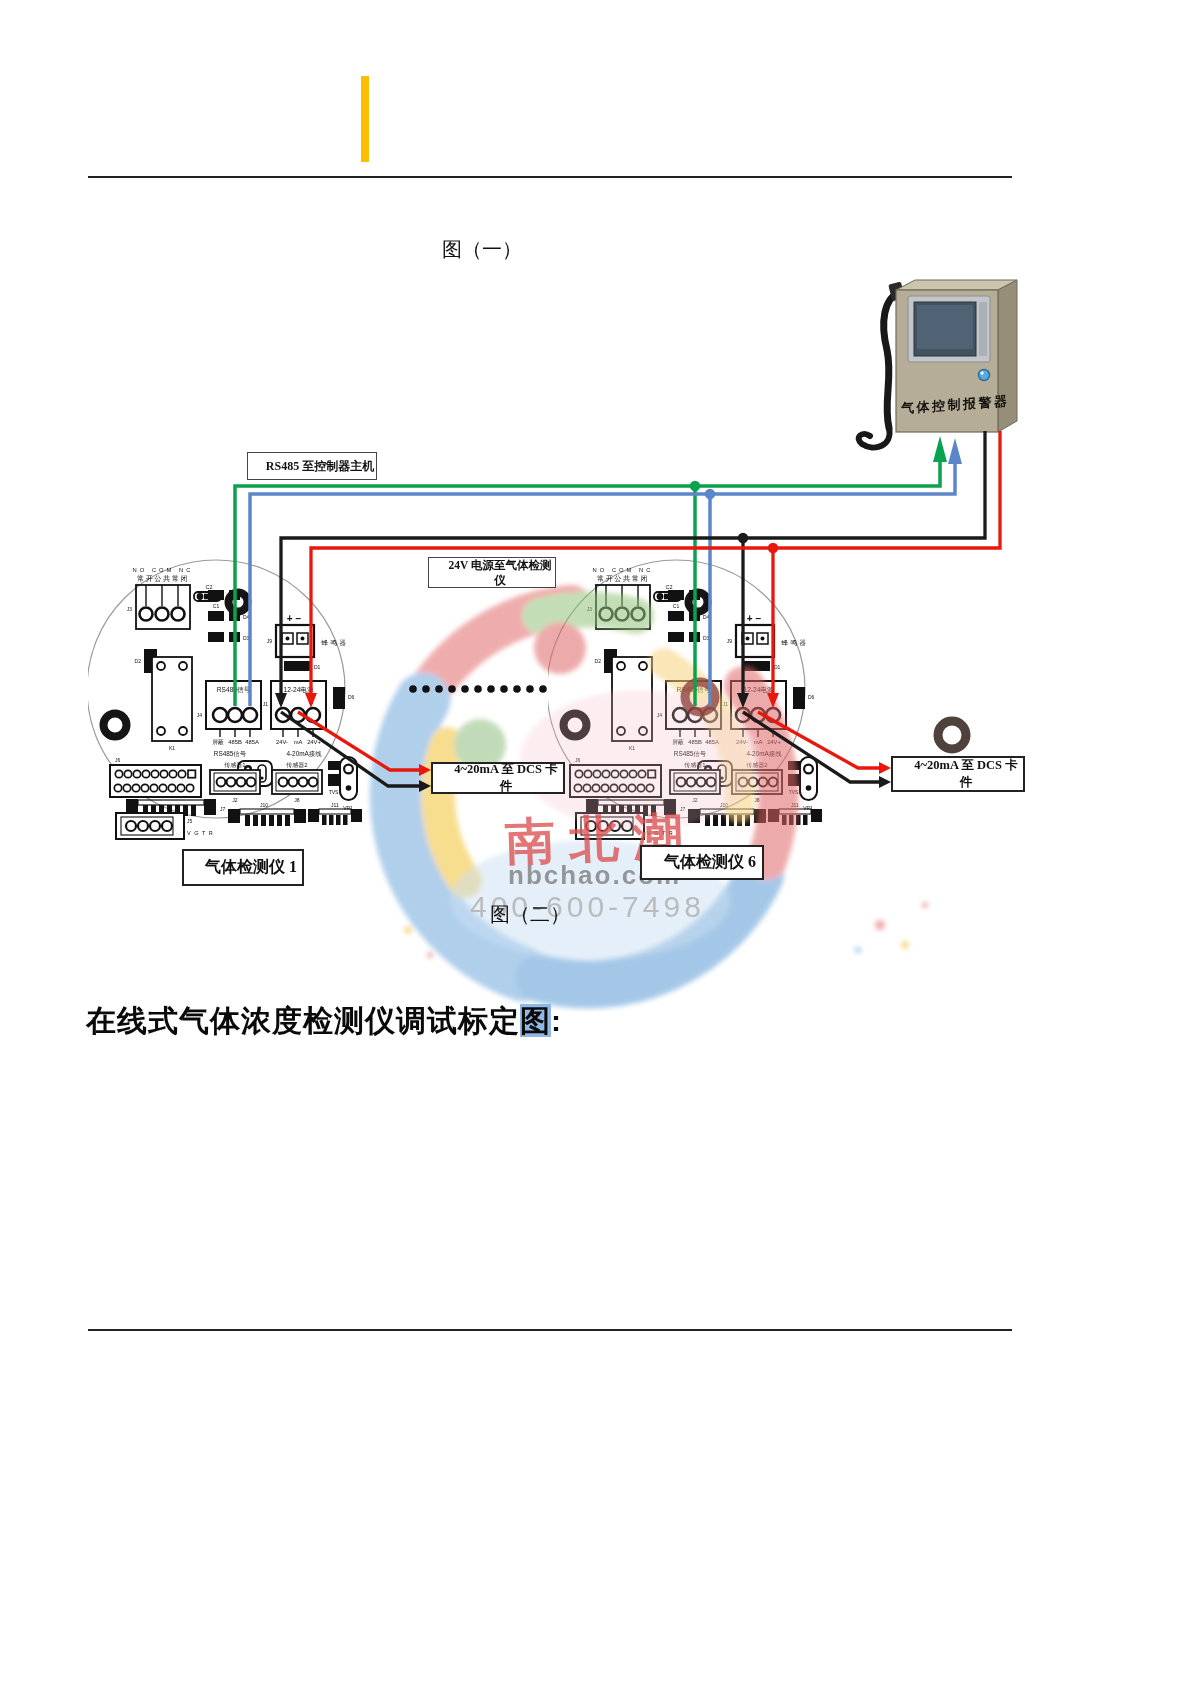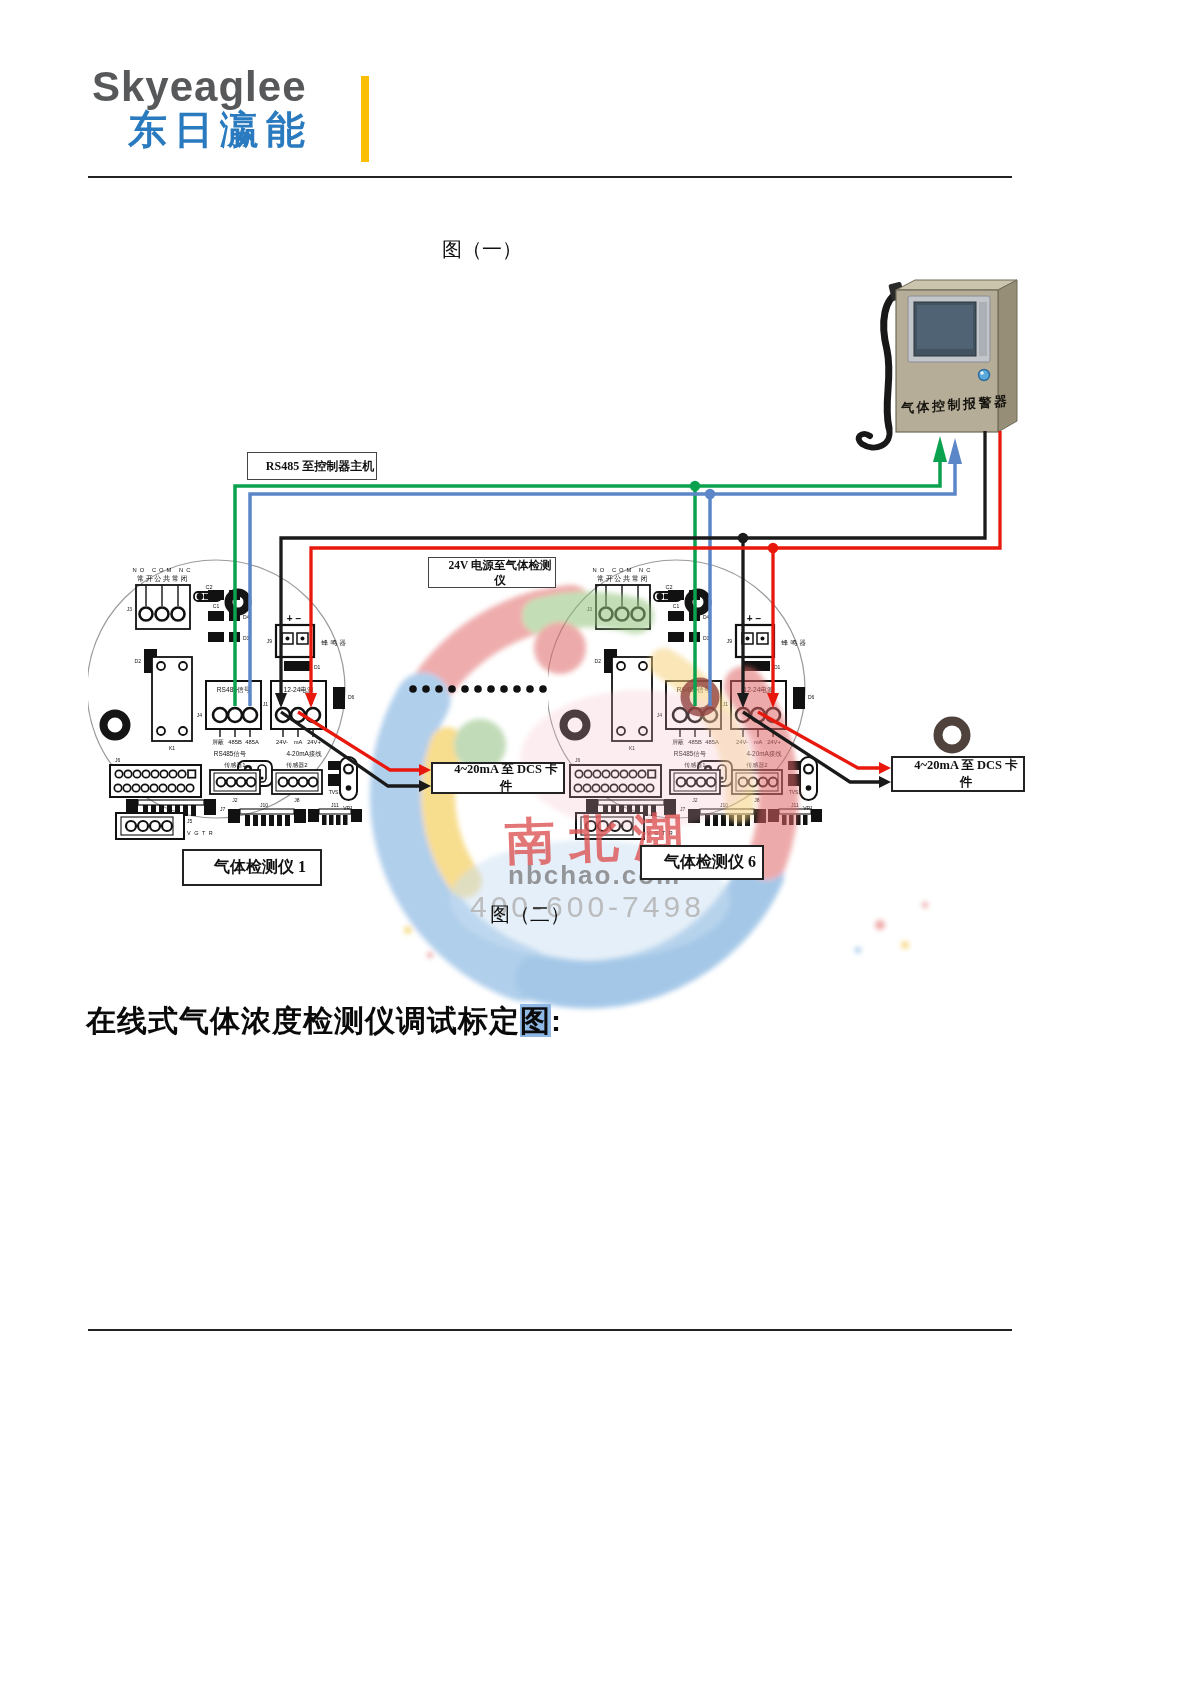--- a/index.html
+++ b/index.html
@@ -35,24 +35,20 @@
   .pcb-slot { width:278px; height:300px; }
   .pcb text { font-family:"Liberation Sans",sans-serif; fill:#111; }
   svg { display:block; }
   .layer { pointer-events:none; }
 </style>
 </head>
 <body>
 
 <div class="page">
 
-  <div class="abs" style="left:92px; top:66px;">
-    <div class="logo-en">Skyeaglee</div>
-    <div class="logo-cn">东日瀛能</div>
-  </div>
   <div class="abs logo-bar" style="left:361px; top:76px;"></div>
   <div class="abs rule" style="left:88px; top:176px; width:924px;"></div>
 
   <div class="abs fig-title" style="left:442px; top:236px; width:200px;">图（一）</div>
 
   <div class="abs pcb-slot" style="left:88px; top:545px;">
   <svg class="pcb" viewBox="0 0 278 300" width="278" height="300">
 
     <circle cx="128" cy="144" r="129" fill="#ffffff" stroke="#9a9a9a" stroke-width="1.2"></circle>
 
@@ -601,21 +597,21 @@
         <circle cx="543" cy="689" r="3.8"></circle>
     </g>
   </svg>
 
   <div class="abs ctrl-label" style="left:901px; top:396px;">气体控制报警器</div>
 
   <div class="abs label-box thin" style="left:247px; top:452px; width:130px; height:28px; font-size:12px;">RS485 至控制器主机</div>
   <div class="abs label-box thin" style="left:384px; top:557px; width:128px; height:31px; font-size:11.5px;margin-left:44px;">24V 电源至气体检测仪</div>
   <div class="abs label-box" style="left:431px; top:762px; width:134px; height:32px; font-size:12.5px;">4~20mA 至 DCS 卡件</div>
   <div class="abs label-box" style="left:891px; top:756px; width:134px; height:36px; font-size:12.5px;">4~20mA 至 DCS 卡件</div>
-  <div class="abs label-box" style="left:182px; top:849px; width:140px; height:37px; font-size:16px;">气体检测仪 1</div>
+  <div class="abs label-box" style="left:182px; top:849px; width:122px; height:37px; font-size:16px;">气体检测仪 1</div>
   <div class="abs label-box" style="left:640px; top:845px; width:124px; height:35px; font-size:16px;">气体检测仪 6</div>
 
   <div class="abs fig-title" style="left:490px; top:901px; width:200px;">图（二）</div>
 
   <div class="abs caption" style="left:86px; top:1001px;"><span>在线式气体浓度检测仪调试标定</span><span class="hl">图</span><span>:</span></div>
 
   <div class="abs rule" style="left:88px; top:1329px; width:924px;"></div>
 
 </div>
 

